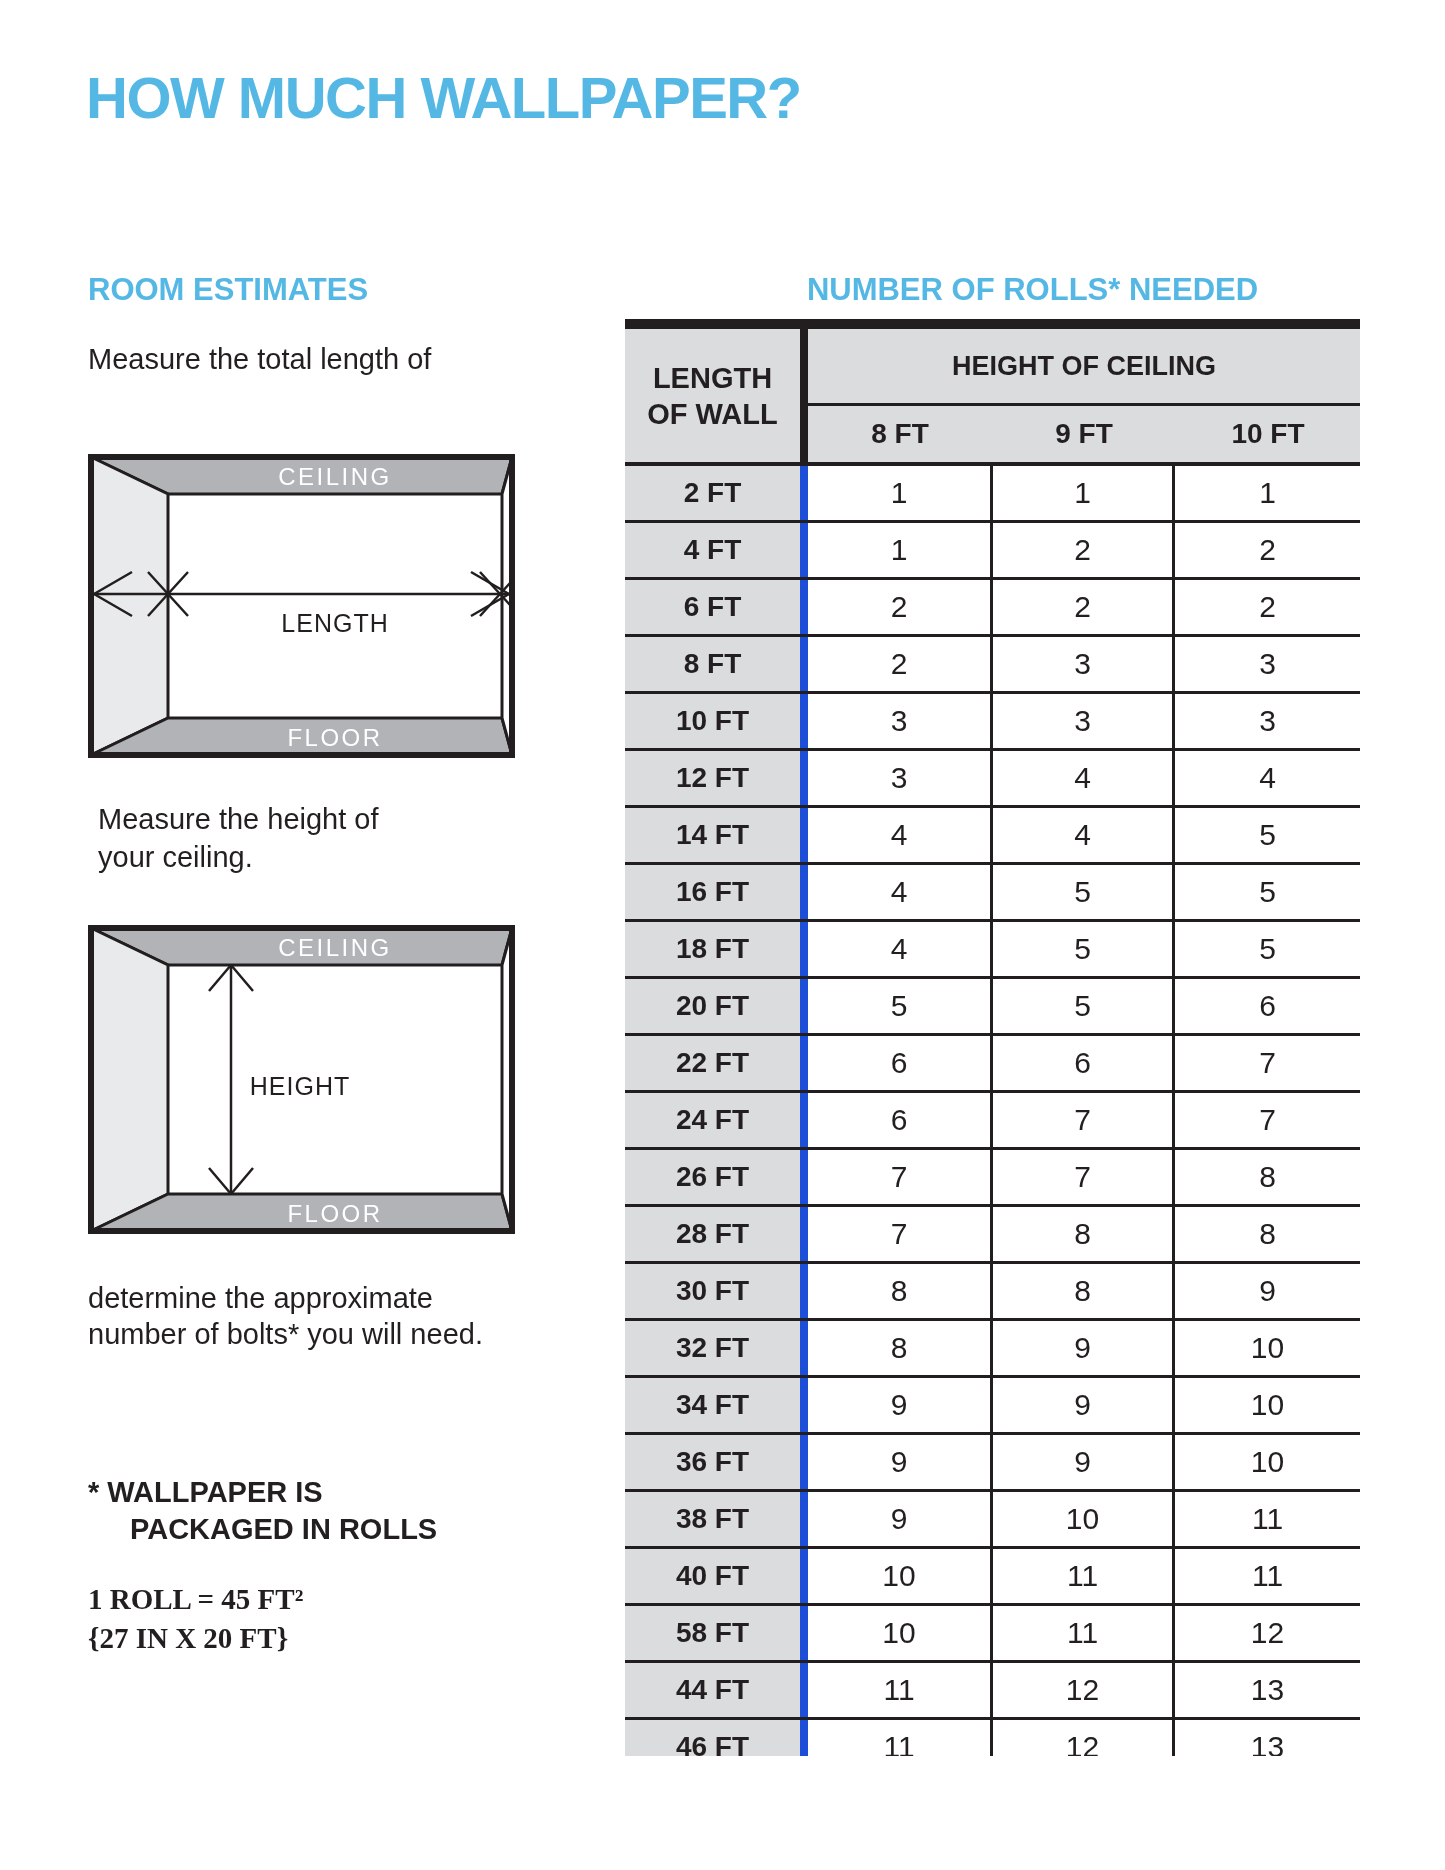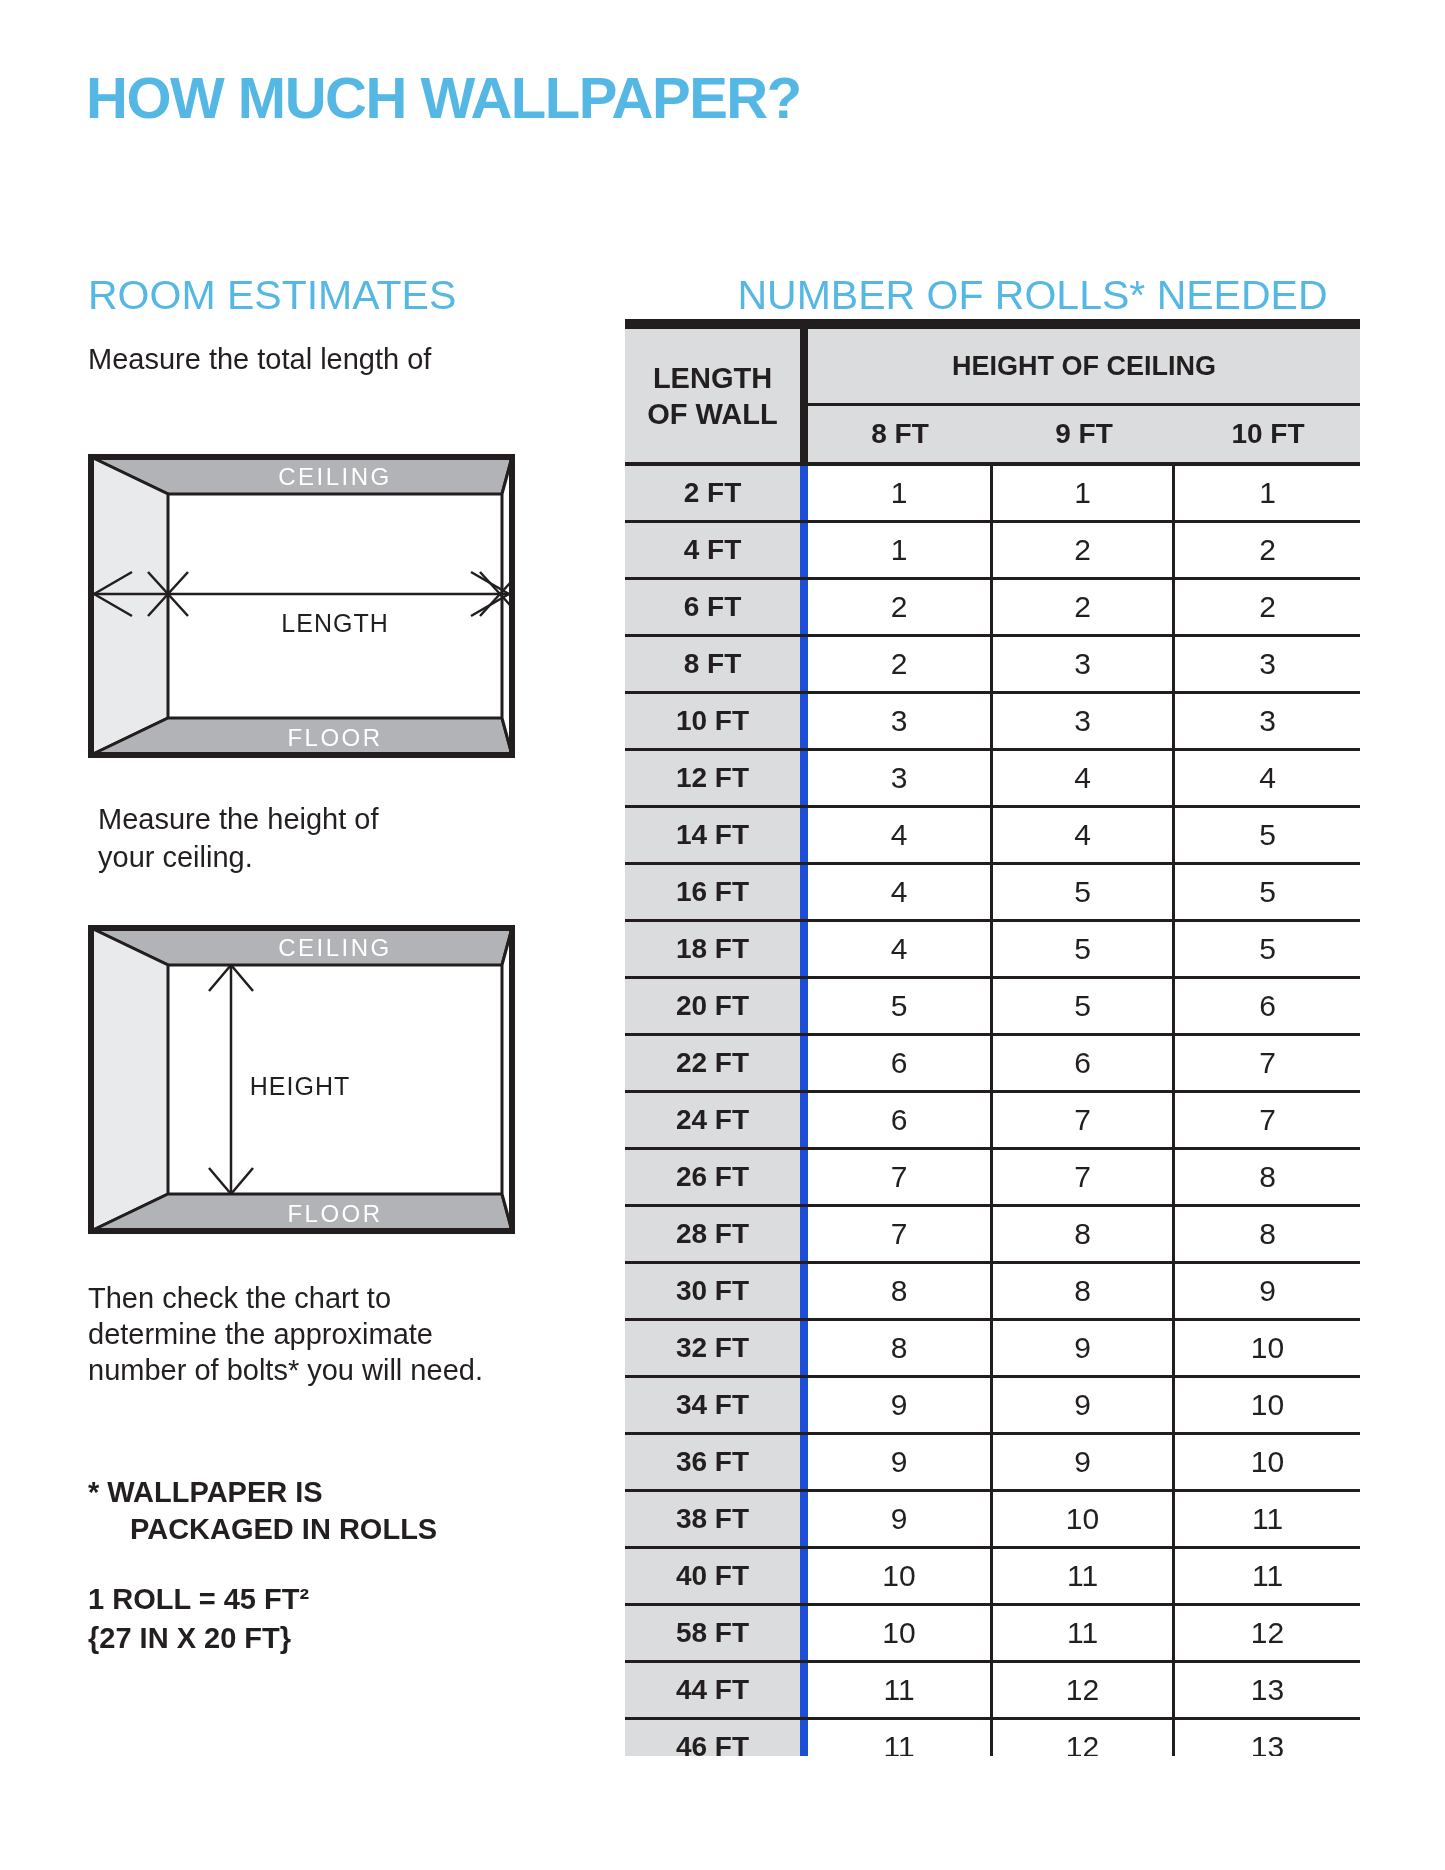--- a/index.html
+++ b/index.html
@@ -13,33 +13,33 @@
   }
   .abs{position:absolute;}
 
   
   .main-title{
     left:86px;top:66px;
     font-size:58px;font-weight:bold;letter-spacing:-1.5px;
     color:#55b8e4;white-space:nowrap;line-height:1.1;
   }
   .section-head{
-    font-size:41px;font-weight:normal;color:#55b8e4;white-space:nowrap;
+    font-size:31px;font-weight:bold;color:#55b8e4;white-space:nowrap;
   }
   .room-estimates{left:88px;top:272px;}
   .rolls-needed{left:665px;top:272px;width:735px;text-align:center;}
 
   
   .copy{font-size:29px;line-height:38px;color:#231f20;}
   .para1{left:88px;top:340px;}
   .para2{left:88px;top:800px;margin-left:10px;}
   .para3{left:88px;top:1280px;line-height:36px;}
   .footnote{left:88px;top:1474px;font-size:29px;font-weight:bold;line-height:37px;}
   .footnote .indent{margin-left:42px;}
-  .roll-info{left:88px;top:1580px;font-size:29px;font-weight:bold;line-height:39px;}
+  .roll-info{left:88px;top:1580px;font-size:29px;font-weight:bold;line-height:39px;font-family:Liberation Serif, serif;}
 
   
   .diagram1{left:88px;top:454px;}
   .diagram2{left:88px;top:925px;}
   .dg-label{font-size:24px;letter-spacing:2.5px;fill:#ffffff;}
   .dim-label{font-size:25px;letter-spacing:1px;fill:#231f20;}
 
   
   .rolls-table{left:625px;top:319px;width:735px;}
   .topbar{height:10px;background:#221e1f;}
@@ -124,21 +124,20 @@
     <text class="dg-label" x="247" y="297" text-anchor="middle">FLOOR</text>
     <g stroke="#221e1f" stroke-width="2.5" fill="none">
       <line x1="143" y1="42" x2="143" y2="267"></line>
       <path d="M143,40 L121,66 M143,40 L165,66"></path>
       <path d="M143,269 L121,243 M143,269 L165,243"></path>
     </g>
     <text class="dim-label" x="212" y="170" text-anchor="middle">HEIGHT</text>
   </svg>
 
   <div class="abs copy para3">
-    <div>Then check the chart to</div>
     <div>determine the approximate</div>
     <div>number of bolts* you will need.</div>
   </div>
 
   <div class="abs footnote">
     <div>* WALLPAPER IS</div>
     <div class="indent">PACKAGED IN ROLLS</div>
   </div>
 
   <div class="abs roll-info">

